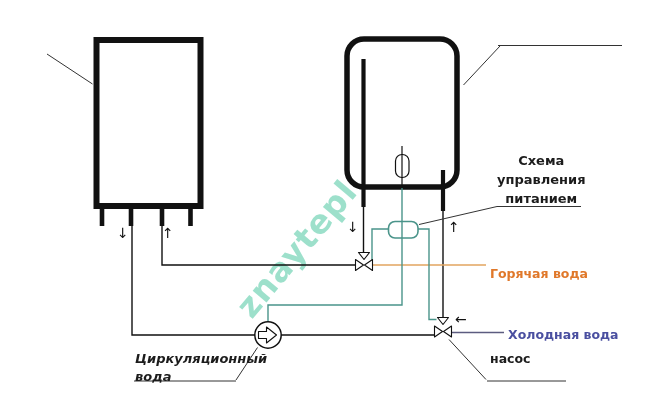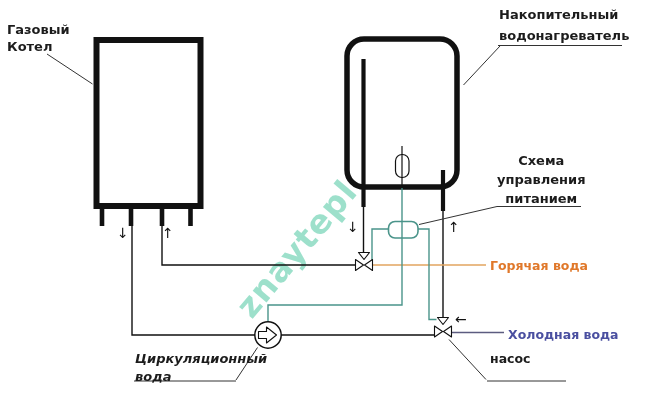--- a/index.html
+++ b/index.html
@@ -13,21 +13,21 @@
   .thin{stroke:#111;stroke-width:1.2;fill:#fff;}
   .hotline{stroke:var(--c-hot_line);stroke-width:1.6;fill:none;}
   .coldline{stroke:var(--c-cold_line);stroke-width:1.4;fill:none;}
   .wire{stroke:var(--c-wire);stroke-width:1.4;fill:none;}
   .wirebox{stroke:var(--c-wire);stroke-width:1.6;fill:#fff;}
   .valve{fill:#fff;stroke:#111;stroke-width:1.1;stroke-linejoin:round;}
   .leader{stroke:#333;stroke-width:1;fill:none;}
   .lbl{position:absolute;font-weight:bold;font-size:13px;line-height:17px;
        color:#1c1c1c;white-space:nowrap;}
   .lbl div{display:block;}
-  .hotlbl{color:var(--c-hot);font-size:12.5px;}
+  .hotlbl{color:var(--c-hot);font-size:12.5px;margin-top:8px;}
   .coldlbl{color:var(--c-cold);font-size:12.5px;}
   .arrow{position:absolute;font-size:14px;color:#111;line-height:14px;font-weight:normal;}
   .watermark{position:absolute;left:228px;top:300px;transform:rotate(-50deg);
        transform-origin:0 0;font-size:33px;font-weight:bold;letter-spacing:1px;
        color:var(--c-watermark);opacity:.8;white-space:nowrap;}
 </style>
 </head>
 <body>
 
 <div class="stage">
@@ -82,29 +82,21 @@
     <path class="leader" d="M498 45.5 H622"></path>
     <path class="leader" d="M500 46 L463.5 85"></path>
     <path class="leader" d="M497 206.5 H581"></path>
     <path class="leader" d="M497 206.5 L419 224.5"></path>
     <path class="leader" d="M134 381 H236"></path>
     <path class="leader" d="M236 380 L257.5 347.5"></path>
     <path class="leader" d="M449 339.5 L486 379.5"></path>
     <path class="leader" d="M487 381 H566"></path>
   </svg>
 
-  <div class="lbl" style="left:7px;top:21px;">
-    <div>Газовый</div>
-    <div>Котел</div>
-  </div>
 
-  <div class="lbl" style="left:499px;top:4px;line-height:21px;">
-    <div>Накопительный</div>
-    <div>водонагреватель</div>
-  </div>
 
   <div class="lbl" style="left:497px;top:151px;line-height:19px;text-align:center;">
     <div>Схема</div>
     <div>управления</div>
     <div>питанием</div>
   </div>
 
   <div class="lbl hotlbl" style="left:490px;top:257px;">Горячая вода</div>
 
   <div class="lbl coldlbl" style="left:508px;top:326px;">Холодная вода</div>

